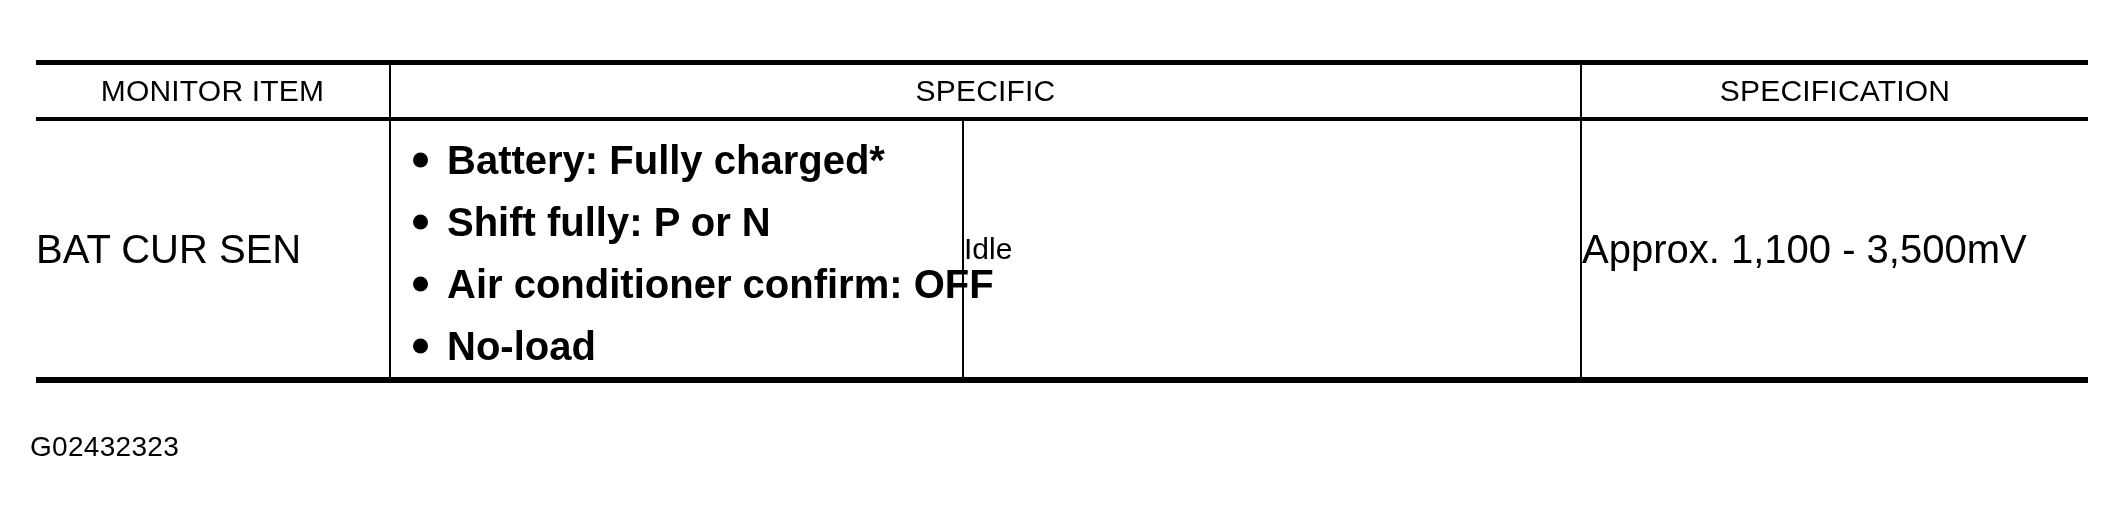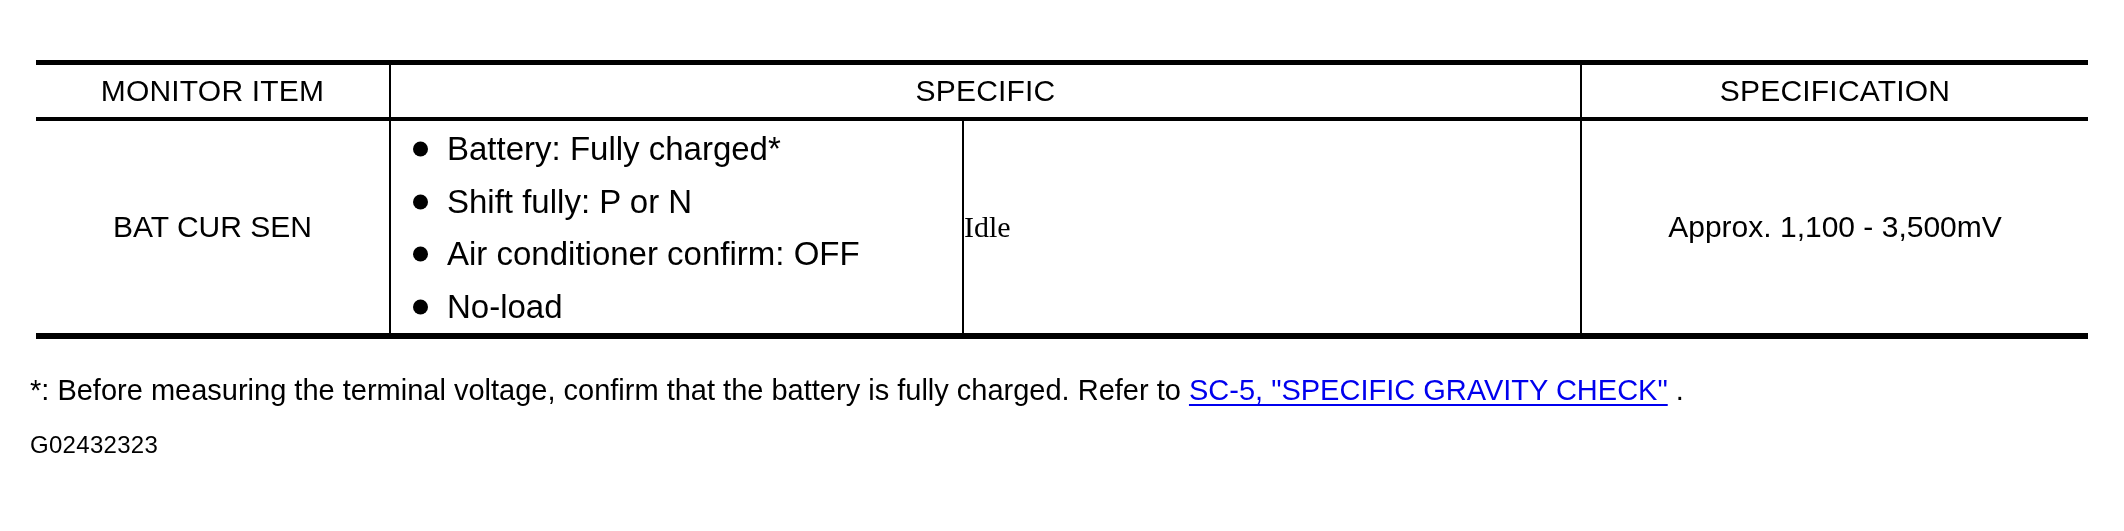--- a/index.html
+++ b/index.html
@@ -61,43 +61,42 @@
   .col-spec     { width: 507px; }
 
   .row-header th.h-monitor { border-right: 2px solid #000; }
   .row-header th.h-cond    { border-right: 2px solid #000; }
 
   .row-body td.b-monitor { border-right: 2px solid #000; }
   .row-body td.b-cond-a  { border-right: 2px solid #000; }
   .row-body td.b-cond-b  { border-right: 2px solid #000; }
 
   .cell-center {
-    text-align: center;
-    font-size: 30px;
+    font-size: 40px;
   }
 
   .cell-pad-left {
     padding-left: 26px;
     font-size: 30px;
-    font-family: Liberation Serif, serif;
   }
 
   
   .cond-list {
     list-style: none;
     margin: 0;
     padding: 4px 0 4px 22px;
   }
   .cond-list li {
     position: relative;
     padding-left: 34px;
-    font-size: 33px;
+    font-size: 40px;
     line-height: 1.35;
-    margin: 2px 0 8px 0;
+    margin: 8px 0 8px 0;
     white-space: nowrap;
+    font-weight: bold;
   }
   .cond-list li:last-child { margin-bottom: 0; }
   .cond-list li .bullet-dot {
     position: absolute;
     left: 0;
     top: 50%;
     transform: translateY(-50%);
     width: 15px;
     height: 15px;
     background: #000;
@@ -120,21 +119,21 @@
   }
   .footnote .trailing-period {
     padding-left: 8px;
   }
 
   
   .figure-id {
     position: absolute;
     left: 30px;
     top: 431px;
-    font-size: 24px;
+    font-size: 28px;
     letter-spacing: 0.3px;
     text-align: right;
   }
 </style>
 </head>
 <body>
 
 <div class="page">
 
   <table class="spec-table">
@@ -178,19 +177,16 @@
           </ul>
         </td>
 
         <td class="b-cond-b cell-pad-left">Idle</td>
 
         <td class="b-spec cell-center">Approx. 1,100 - 3,500mV</td>
       </tr>
     </tbody>
   </table>
 
-  <div class="footnote">
-    <span>*: Before measuring the terminal voltage, confirm that the battery is fully charged. Refer to </span><a class="xref" href="#">SC-5, "SPECIFIC GRAVITY CHECK"</a><span class="trailing-period">.</span>
-  </div>
 
   <div class="figure-id">G02432323</div>
 
 </div>
 
 </body></html>

